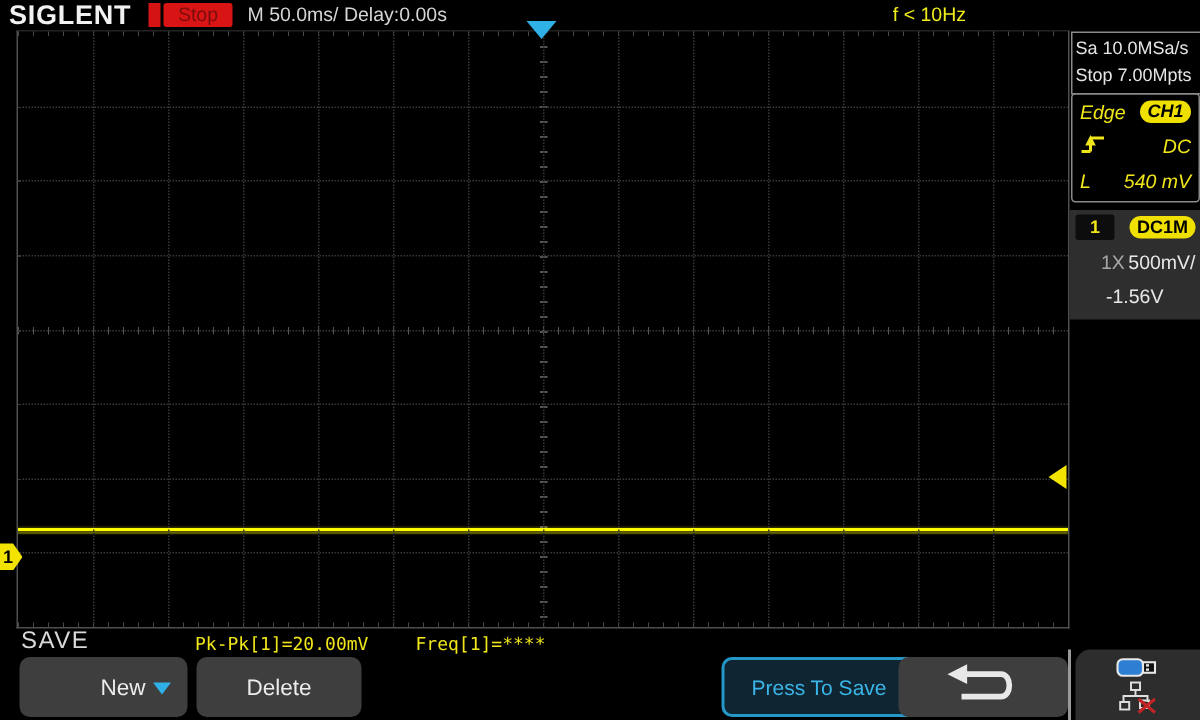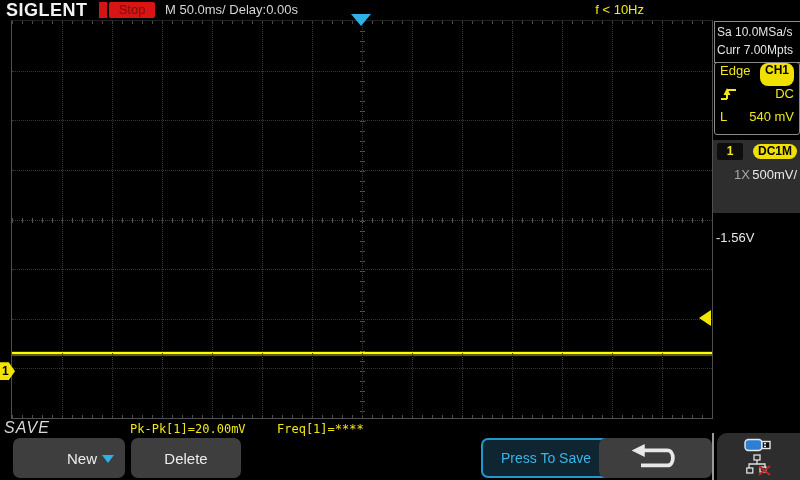--- a/index.html
+++ b/index.html
@@ -34,30 +34,30 @@
   .trig-level{position:absolute;left:699px;width:0;height:0;
     border-top:8px solid transparent;border-bottom:8px solid transparent;border-right:12px solid #f2e400;}
   .gnd-marker{position:absolute;left:0;width:15px;height:18px;background:#f2e400;color:#000;
     clip-path:polygon(0 0,58% 0,100% 50%,58% 100%,0 100%);
     font-size:12px;font-weight:bold;text-align:left;line-height:18px;padding-left:2px;box-sizing:border-box;}
   
   .acq-box{position:absolute;left:714px;top:21px;width:84px;height:38px;border:1px solid #8a8a8a;
     color:#e4e4e4;font-size:12px;line-height:18px;padding:1px 2px;box-sizing:content-box;}
   .trig-box{position:absolute;left:714px;top:62px;width:84px;height:71px;border:1px solid #8a8a8a;border-radius:3px;
     color:#f0e61a;font-size:13px;}
-  .trig-row{display:flex;justify-content:space-between;height:23px;padding:0 5px;}
+  .trig-row{display:flex;justify-content:space-between;align-items:center;height:23px;padding:0 5px;font-style:italic;}
   .badge{background:#f0e000;color:#000;font-size:12px;font-weight:bold;border-radius:8px;padding:0 5px;line-height:15px;}
   .ch-box{position:absolute;left:713px;top:140px;width:87px;height:73px;background:#2e2e2e;
     font-size:13px;color:#e8e8e8;}
   .ch-row{display:flex;justify-content:space-between;align-items:center;height:23px;padding:0 3px;}
   .ch-chip{background:#0d0d0d;color:#f0e61a;font-weight:bold;font-size:12px;width:26px;height:17px;
     text-align:center;line-height:17px;border-radius:2px;margin-left:1px;}
   .probe{color:#a8a8a8;padding-left:6px;margin-left:12px;}
   
-  .menu-title{position:absolute;left:4px;top:419px;font-size:16px;color:#d8d8d8;letter-spacing:1px;font-style:italic;}
+  .menu-title{position:absolute;left:14px;top:419px;font-size:16px;color:#d8d8d8;letter-spacing:1px;}
   .meas{position:absolute;top:422px;font-family:"DejaVu Sans Mono",monospace;font-size:12px;color:#f0e61a;}
   .meas.pkpk{left:130px;}
   .meas.freq{left:277px;}
   .btn{position:absolute;top:438px;height:40px;border-radius:7px;background:#3e3e3e;color:#ececec;
     font-size:15px;display:flex;align-items:center;justify-content:center;box-sizing:border-box;cursor:pointer;}
   .btn-new{left:13px;width:112px;}
   .btn-del{left:131px;width:110px;}
   .btn-save{left:481px;width:130px;background:#0f2531;border:2px solid #2596c8;color:#3ab5e8;
     font-size:14px;line-height:17px;text-align:center;padding:0 14px;}
   .btn-back{left:599px;width:113px;}
@@ -109,21 +109,21 @@
       <div class="gridh" style="top: 75%;"></div>
       <div class="gridh" style="top: 87.5%;"></div>
     </div>
 
   <div class="trig-pos" id="trigpos" style="left: 351px;"></div>
   <div class="trig-level" id="triglevel" style="top: 309.988px;"></div>
   <div class="gnd-marker" id="gndmarker" style="top: 362.345px;">1</div>
 
   <div class="acq-box">
     <div>Sa 10.0MSa/s</div>
-    <div>Curr 7.00Mpts</div>
+    <div>Stop 7.00Mpts</div>
   </div>
 
   <div class="trig-box">
     <div class="trig-row">
       <span>Edge</span>
       <span class="badge">CH1</span>
     </div>
     <div class="trig-row">
       <span>
         <svg width="18" height="16" viewBox="0 0 18 16">
@@ -141,21 +141,21 @@
 
   <div class="ch-box">
     <div class="ch-row">
       <span class="ch-chip">1</span>
       <span class="badge">DC1M</span>
     </div>
     <div class="ch-row">
       <span class="probe">1X</span>
       <span>500mV/</span>
     </div>
-    <div class="ch-row" style="justify-content:flex-start;margin-top:40px;">
+    <div class="ch-row" style="justify-content:center;">
       <span>-1.56V</span>
     </div>
   </div>
 
   <div class="menu-title">SAVE</div>
   <div class="meas pkpk">Pk-Pk[1]=20.00mV</div>
   <div class="meas freq">Freq[1]=****</div>
 
   <div class="btn btn-new">
     <span class="btn-label-center">New</span>

